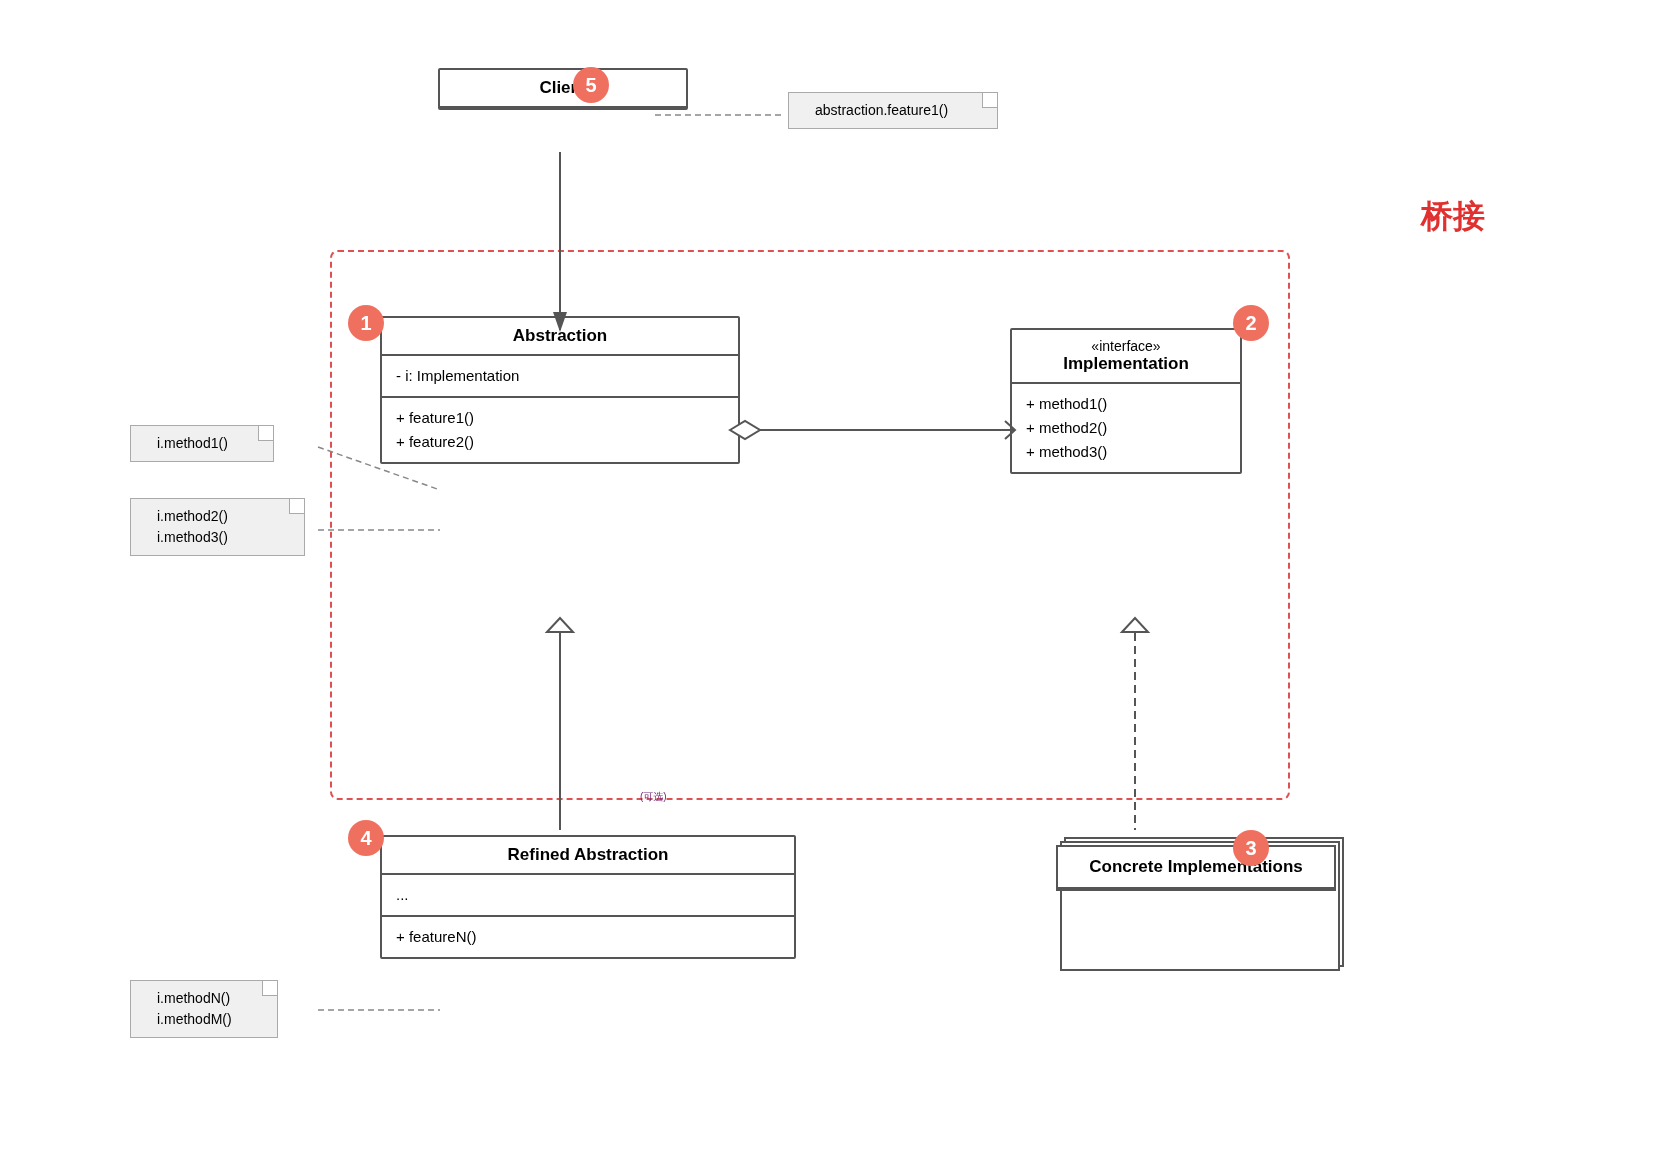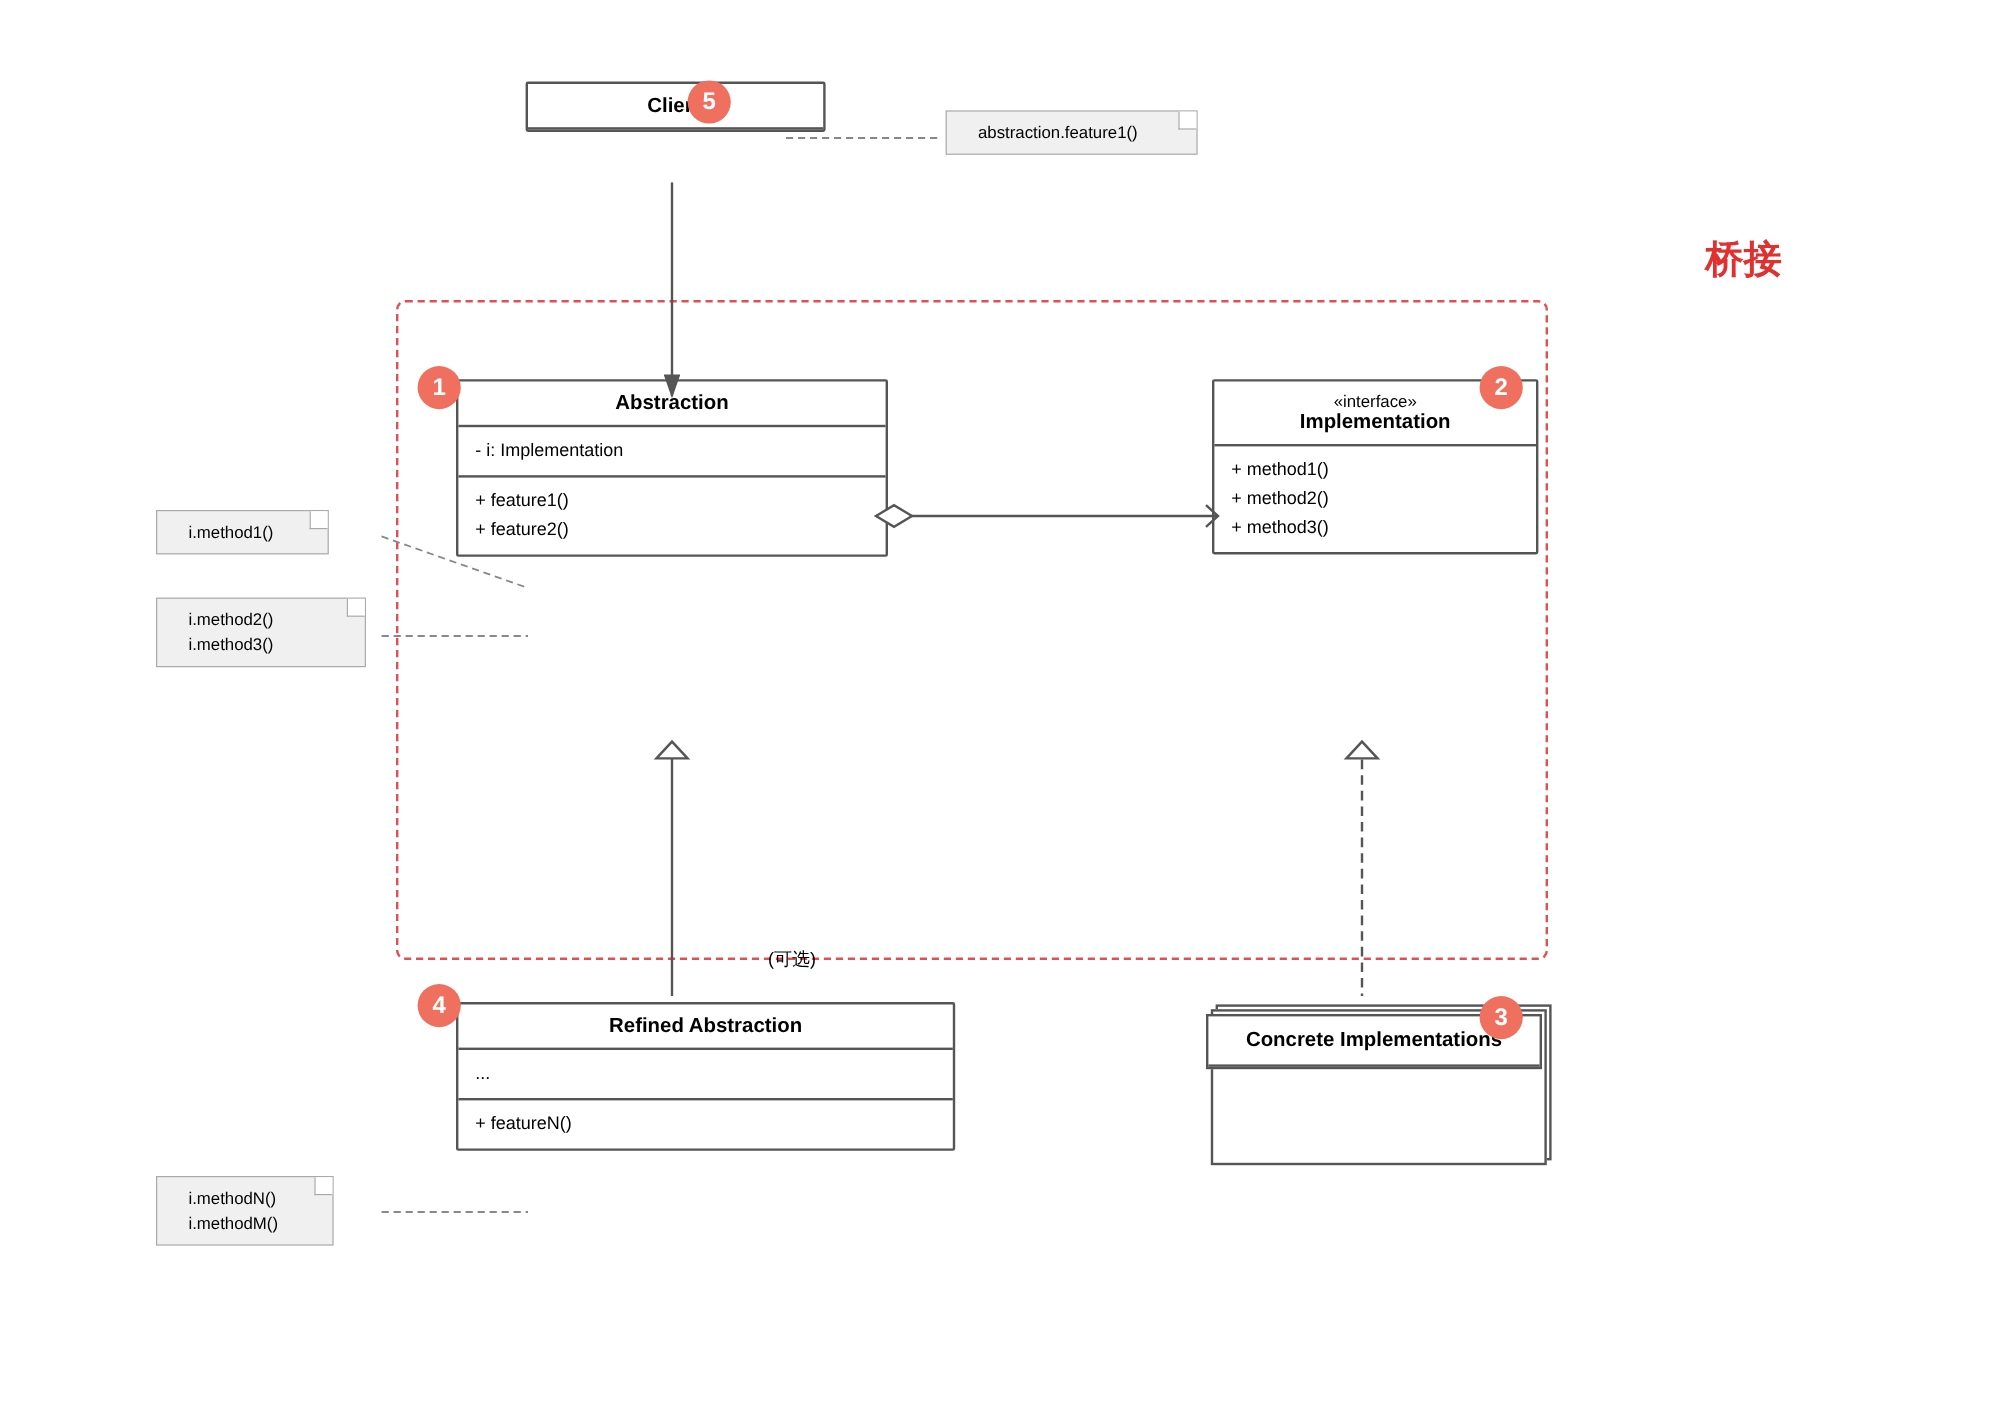--- a/index.html
+++ b/index.html
@@ -105,22 +105,22 @@
       top: 0; left: 0;
       width: 1680px;
       height: 1170px;
       pointer-events: none;
       z-index: 2;
     }
 
     
     .optional-label {
       position: absolute;
-      font-size: 15px;
-      color: #000000;
+      font-size: 10px;
+      color: #701a75;
     }
 
     
     .stacked {
       position: absolute;
     }
     .stacked .card-back2 {
       position: absolute;
       background: #fff;
       border: 2px solid #555;
@@ -243,21 +243,21 @@
     <div class="box-section">
       <div>+ feature1()</div>
       <div>+ feature2()</div>
     </div>
   </div>
 
   <div class="badge" style="left: 1233px; top: 305px;">
     <span>2</span>
   </div>
 
-  <div class="uml-box" style="left: 1010px; top: 316px; width: 272px;">
+  <div class="uml-box" style="left: 1010px; top: 328px; width: 232px;">
     <div class="box-header">
       <span class="stereotype">«interface»</span>
       <span>Implementation</span>
     </div>
     <div class="box-section">
       <div>+ method1()</div>
       <div>+ method2()</div>
       <div>+ method3()</div>
     </div>
   </div>
@@ -293,21 +293,21 @@
 
   <div class="note-box" style="left: 130px; top: 980px; width: 148px;">
     <span style="white-space: pre;">i.methodN()
 i.methodM()</span>
   </div>
 
   <div class="badge" style="left: 1233px; top: 830px;">
     <span>3</span>
   </div>
 
-  <div class="stacked" style="left: 1005px; top: 845px; width: 280px; height: 130px;">
+  <div class="stacked" style="left: 1056px; top: 845px; width: 280px; height: 130px;">
     <div class="card-back2"></div>
     <div class="card-back1"></div>
     <div class="card-front">
       <div class="box-header">
         <span>Concrete Implementations</span>
       </div>
     </div>
   </div>
 
 </div>

